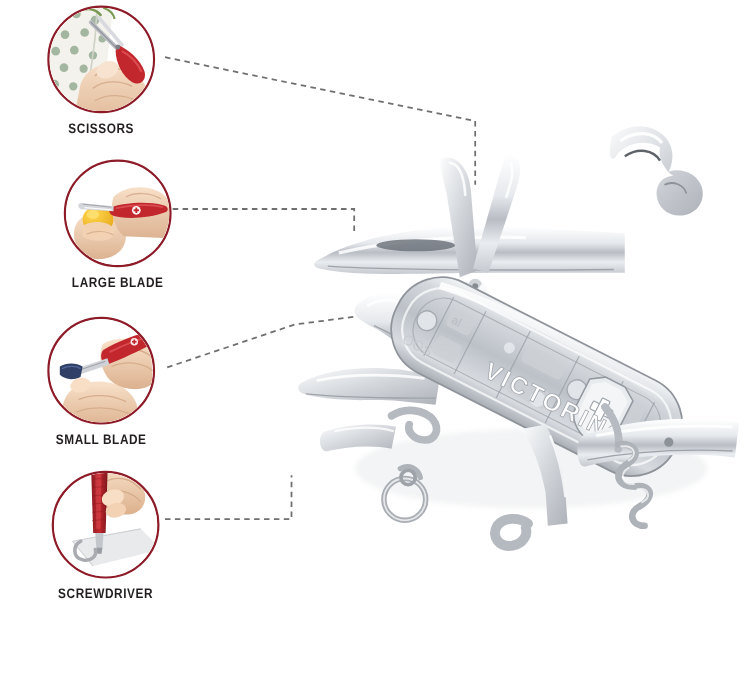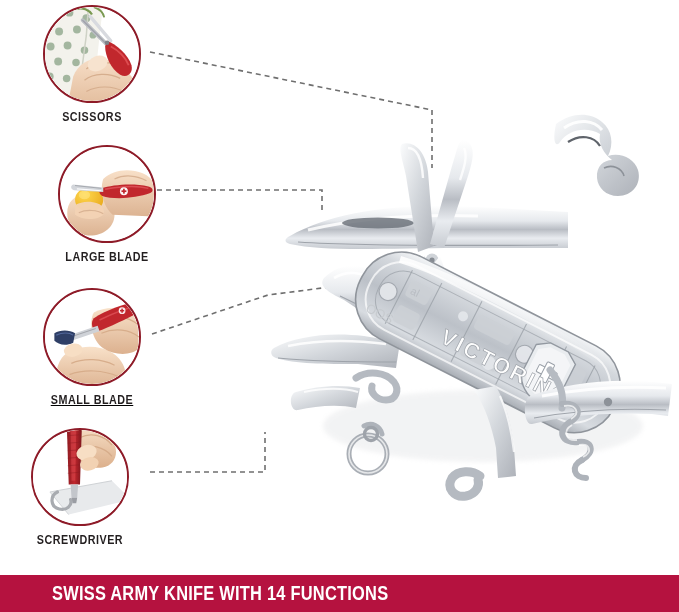--- a/index.html
+++ b/index.html
@@ -180,21 +180,21 @@
 
           <path d="M14 40 L46 43 L46 48 L15 46 C11 45 11 41 14 40 Z" fill="#d3d6db"></path>
           <path d="M16 41 L44 44" stroke="#9ea1a7" stroke-width="0.9" fill="none"></path>
           <path d="M18 44.5 L44 46.5" stroke="#ffffff" stroke-width="1.2" fill="none" opacity="0.9"></path>
         </g>
       </svg>
     </div>
     <div class="label">LARGE BLADE</div>
   </div>
 
-  <div class="callout" style="left:34px;top:288px;text-decoration:underline;">
+  <div class="callout" style="left:34px;top:288px;">
     <div class="thumb">
       <svg class="art" viewBox="0 0 100 100" xmlns="http://www.w3.org/2000/svg">
         <defs>
           <clipPath id="c3">
               <circle cx="50" cy="50" r="50"></circle>
             </clipPath>
           <linearGradient id="skin3" x1="0" y1="0" x2="0" y2="1">
             <stop offset="0" stop-color="#f8e1c9"></stop>
               <stop offset="1" stop-color="#dcb18f"></stop>
           </linearGradient>
@@ -224,21 +224,21 @@
           <path d="M10 46 C16 42 26 42 32 46 L30 56 C22 60 14 58 10 54 Z" fill="#2f3f66"></path>
           <path d="M12 48 C18 45 26 45 30 48" stroke="#53689c" stroke-width="1.3" fill="none"></path>
 
           <ellipse cx="30" cy="64" rx="10" ry="7" transform="rotate(-12 30 64)" fill="#f7dec4"></ellipse>
         </g>
       </svg>
     </div>
     <div class="label">SMALL BLADE</div>
   </div>
 
-  <div class="callout" style="left:22px;top:428px;">
+  <div class="callout" style="left:38px;top:428px;">
     <div class="thumb">
       <svg class="art" viewBox="0 0 100 100" xmlns="http://www.w3.org/2000/svg">
         <defs>
           <clipPath id="c4">
               <circle cx="50" cy="50" r="50"></circle>
             </clipPath>
           <linearGradient id="skin4" x1="0" y1="0" x2="0" y2="1">
             <stop offset="0" stop-color="#f8e1c9"></stop>
               <stop offset="1" stop-color="#dcb08c"></stop>
           </linearGradient>
@@ -446,17 +446,14 @@
         <circle cx="103" cy="338" r="6.5" fill="none" stroke="#9ea3aa" stroke-width="3.4"></circle>
       </g>
 
       <g>
         <path d="M28 296 C48 290 72 288 92 292 L88 312 C70 308 48 310 30 314 C22 316 20 298 28 296 Z" fill="url(#steel2)" opacity="0.95"></path>
         <path d="M36 296 C56 292 76 292 90 296" stroke="#ffffff" stroke-width="2" fill="none" opacity="0.8"></path>
       </g>
     </svg>
   </div>
 
-  <div id="banner">
-    <div class="btext">SWISS ARMY KNIFE WITH 14 FUNCTIONS</div>
-  </div>
 
 </div>
 
 </body></html>

